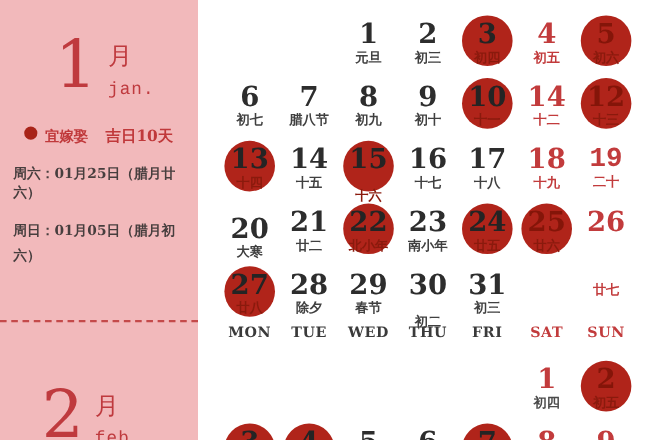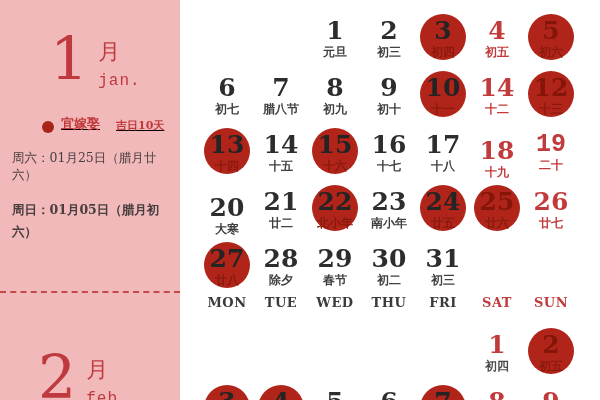--- a/index.html
+++ b/index.html
@@ -6,25 +6,25 @@
   body{font-family:"DejaVu Serif","Liberation Serif",serif;}
   .screen{position:relative;width:600px;height:400px;background:#ffffff;overflow:hidden;}
 
   
   .sidebar{position:absolute;left:0;top:0;width:180px;height:400px;background:#f2b9bb;}
   .month-title{position:absolute;left:50px;top:28px;display:flex;align-items:flex-start;}
   .month-title .bignum{font-size:60px;line-height:62px;color:#bf3a3e;font-weight:400;}
   .month-title .tcol{display:flex;flex-direction:column;margin-left:10px;margin-top:12px;}
   .month-title .mchar{font-size:22px;color:#bf3a3e;line-height:24px;}
   .month-title .mabbr{font-size:16px;color:#bf3a3e;margin-top:8px;letter-spacing:1px;font-family:Liberation Mono, monospace;}
-  .legend{position:absolute;left:42px;top:115px;display:flex;align-items:flex-end;text-decoration:underline;}
+  .legend{position:absolute;left:22px;top:115px;display:flex;align-items:flex-start;}
   .legend .dot{width:12px;height:12px;border-radius:50%;background:#a82318;margin-right:7px;}
   .legend .ltxt{font-size:13px;font-weight:bold;color:#c0393b;}
-  .legend .lval{font-size:11px;font-weight:bold;color:#c0393b;margin-left:16px;}
-  .sched1{position:absolute;left:12px;top:150px;font-size:12.5px;font-weight:normal;color:#473e3e;}
+  .legend .lval{font-size:14px;font-weight:bold;color:#c0393b;margin-left:16px;}
+  .sched1{position:absolute;left:12px;top:150px;font-size:12.5px;font-weight:bold;color:#473e3e;}
   .sched2{position:absolute;left:12px;top:199px;font-size:12.5px;font-weight:bold;color:#473e3e;line-height:22px;}
   .sched2 .indent{margin-left:35px;}
   .divider{position:absolute;left:0;top:291px;width:180px;border-top:2px dashed #c44a4a;}
   .month-title.feb{top:346px;left:38px;}
 
   
   .grid{position:absolute;left:200px;width:378px;display:grid;grid-template-columns:repeat(7,1fr);grid-auto-rows:57px;}
   #jan-grid{top:14px;}
   #feb-grid{top:328px;}
   .cell{position:relative;display:flex;flex-direction:column;align-items:center;padding-top:4px;}
@@ -136,34 +136,34 @@
         </div>
         <div class="cell circled" style="grid-area: 3 / 1;">
           <span class="circle"></span>
           <span class="num">13</span>
           <span class="lunar">十四</span>
         </div>
         <div class="cell" style="grid-area: 3 / 2;">
           <span class="num">14</span>
           <span class="lunar">十五</span>
         </div>
-        <div class="cell circled" style="grid-area: 3 / 3;">
+        <div class="cell circled" style="grid-area: 3 / 3; justify-content: space-between;">
           <span class="circle"></span>
           <span class="num">15</span>
           <span class="lunar">十六</span>
         </div>
         <div class="cell" style="grid-area: 3 / 4;">
           <span class="num">16</span>
           <span class="lunar">十七</span>
         </div>
         <div class="cell" style="grid-area: 3 / 5;">
           <span class="num">17</span>
           <span class="lunar">十八</span>
         </div>
-        <div class="cell red" style="grid-area: 3 / 6; justify-content: center;">
+        <div class="cell red" style="grid-area: 3 / 6;">
           <span class="num">18</span>
           <span class="lunar">十九</span>
         </div>
         <div class="cell red" style="grid-area: 3 / 7; font-family: Liberation Mono, monospace;">
           <span class="num">19</span>
           <span class="lunar">二十</span>
         </div>
         <div class="cell" style="grid-area: 4 / 1; justify-content: center;">
           <span class="num">20</span>
           <span class="lunar">大寒</span>
@@ -184,38 +184,38 @@
         <div class="cell circled" style="grid-area: 4 / 5;">
           <span class="circle"></span>
           <span class="num">24</span>
           <span class="lunar">廿五</span>
         </div>
         <div class="cell circled maroon" style="grid-area: 4 / 6;">
           <span class="circle"></span>
           <span class="num">25</span>
           <span class="lunar">廿六</span>
         </div>
-        <div class="cell red" style="grid-area: 4 / 7;">
+        <div class="cell red" style="grid-area: 4 / 7; gap: 40px;">
           <span class="num">26</span>
           <span class="lunar">廿七</span>
         </div>
         <div class="cell circled" style="grid-area: 5 / 1;">
           <span class="circle"></span>
           <span class="num">27</span>
           <span class="lunar">廿八</span>
         </div>
         <div class="cell" style="grid-area: 5 / 2;">
           <span class="num">28</span>
           <span class="lunar">除夕</span>
         </div>
         <div class="cell" style="grid-area: 5 / 3; align-items: center;">
           <span class="num">29</span>
           <span class="lunar">春节</span>
         </div>
-        <div class="cell" style="grid-area: 5 / 4;">
+        <div class="cell" style="grid-area: 5 / 4; justify-content: space-between;">
           <span class="num">30</span>
           <span class="lunar">初二</span>
         </div>
         <div class="cell" style="grid-area: 5 / 5;">
           <span class="num">31</span>
           <span class="lunar">初三</span>
         </div>
       </div>
     <div id="weekday-row" class="weekday-row">
         <span class="wd">MON</span>

